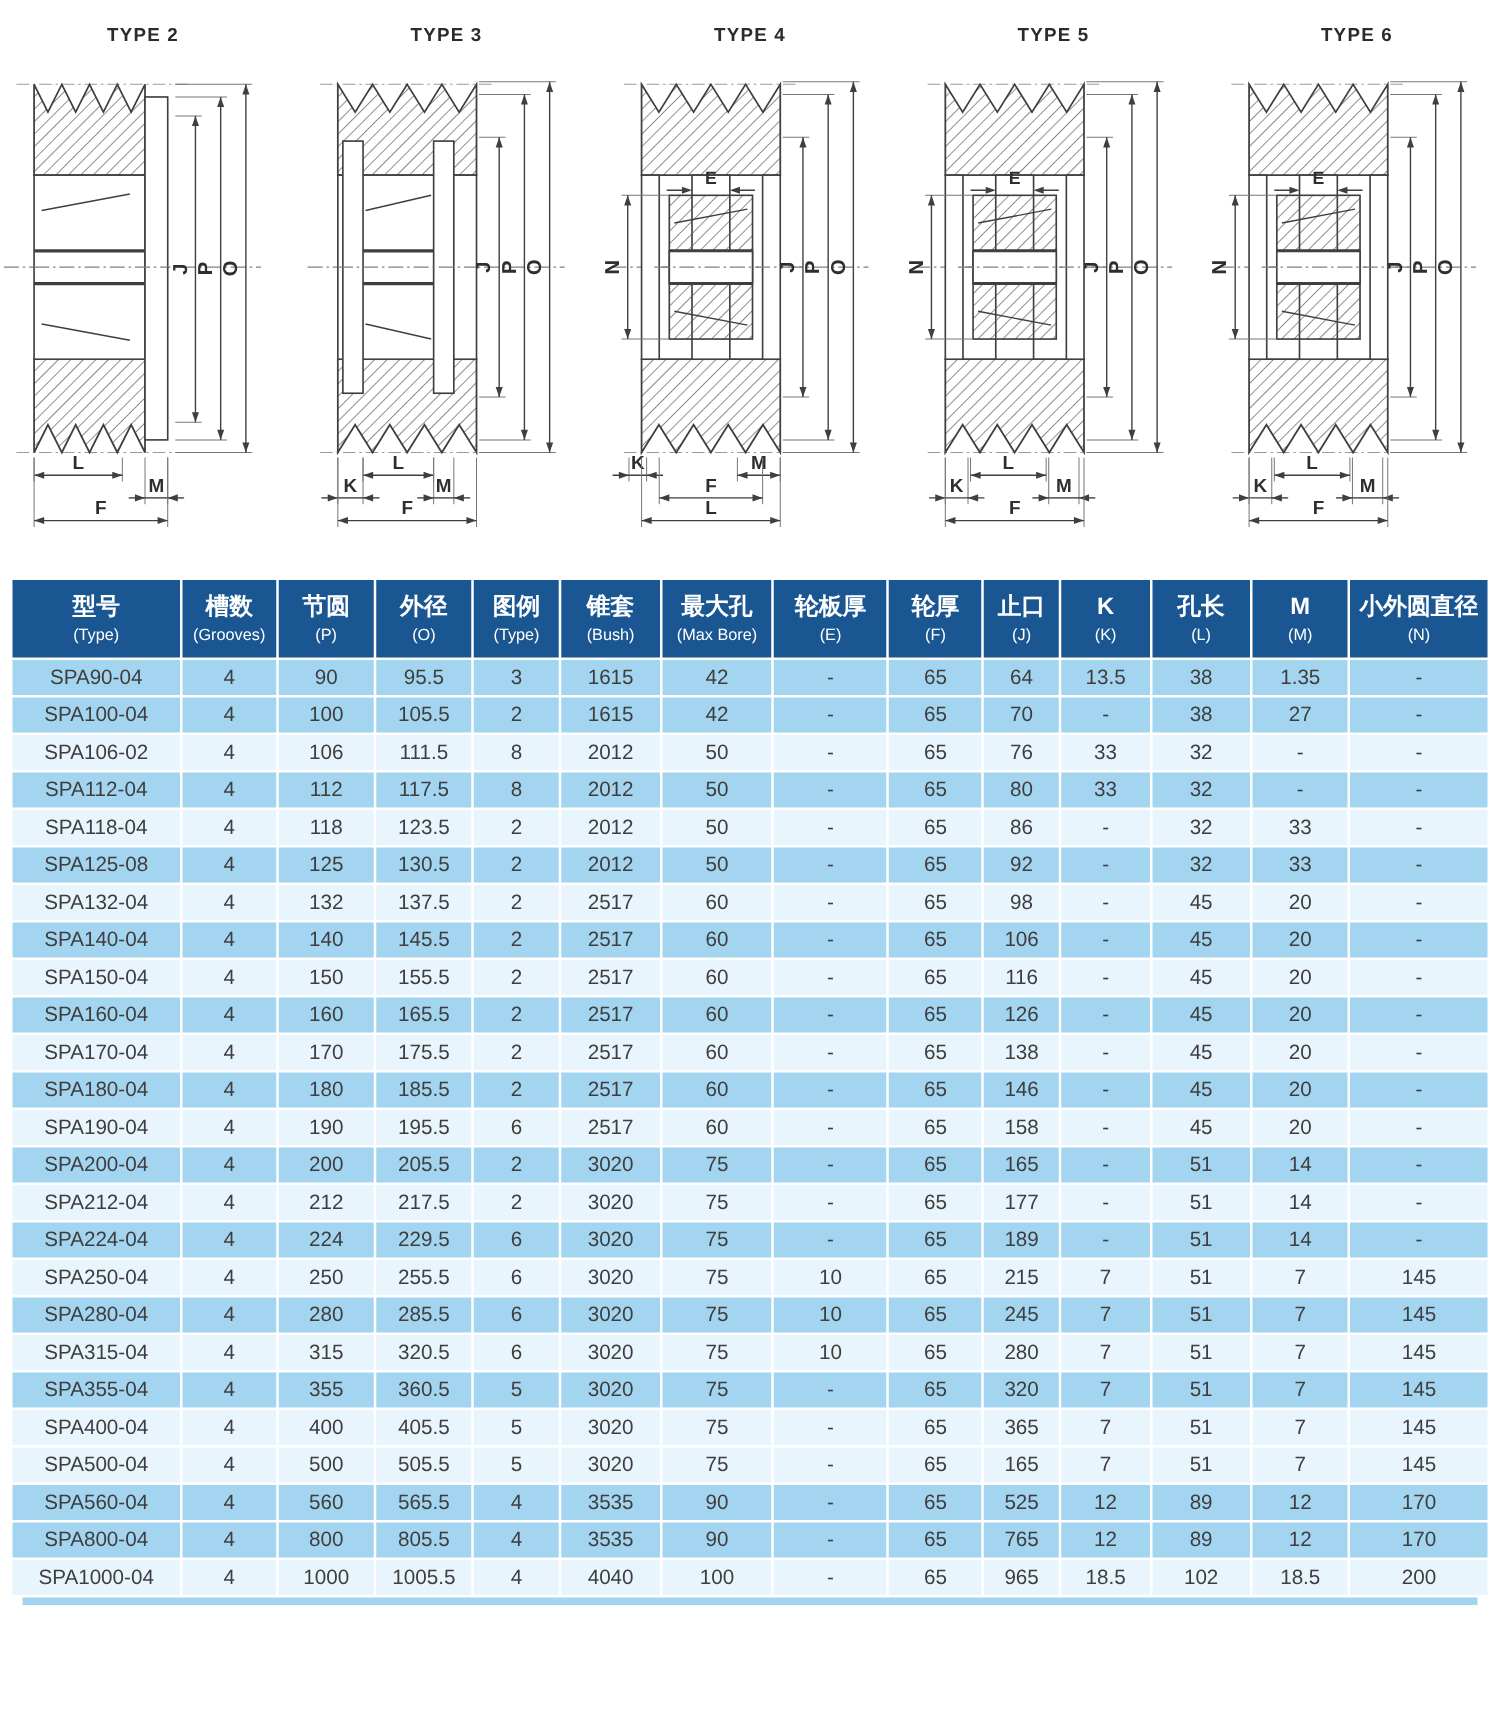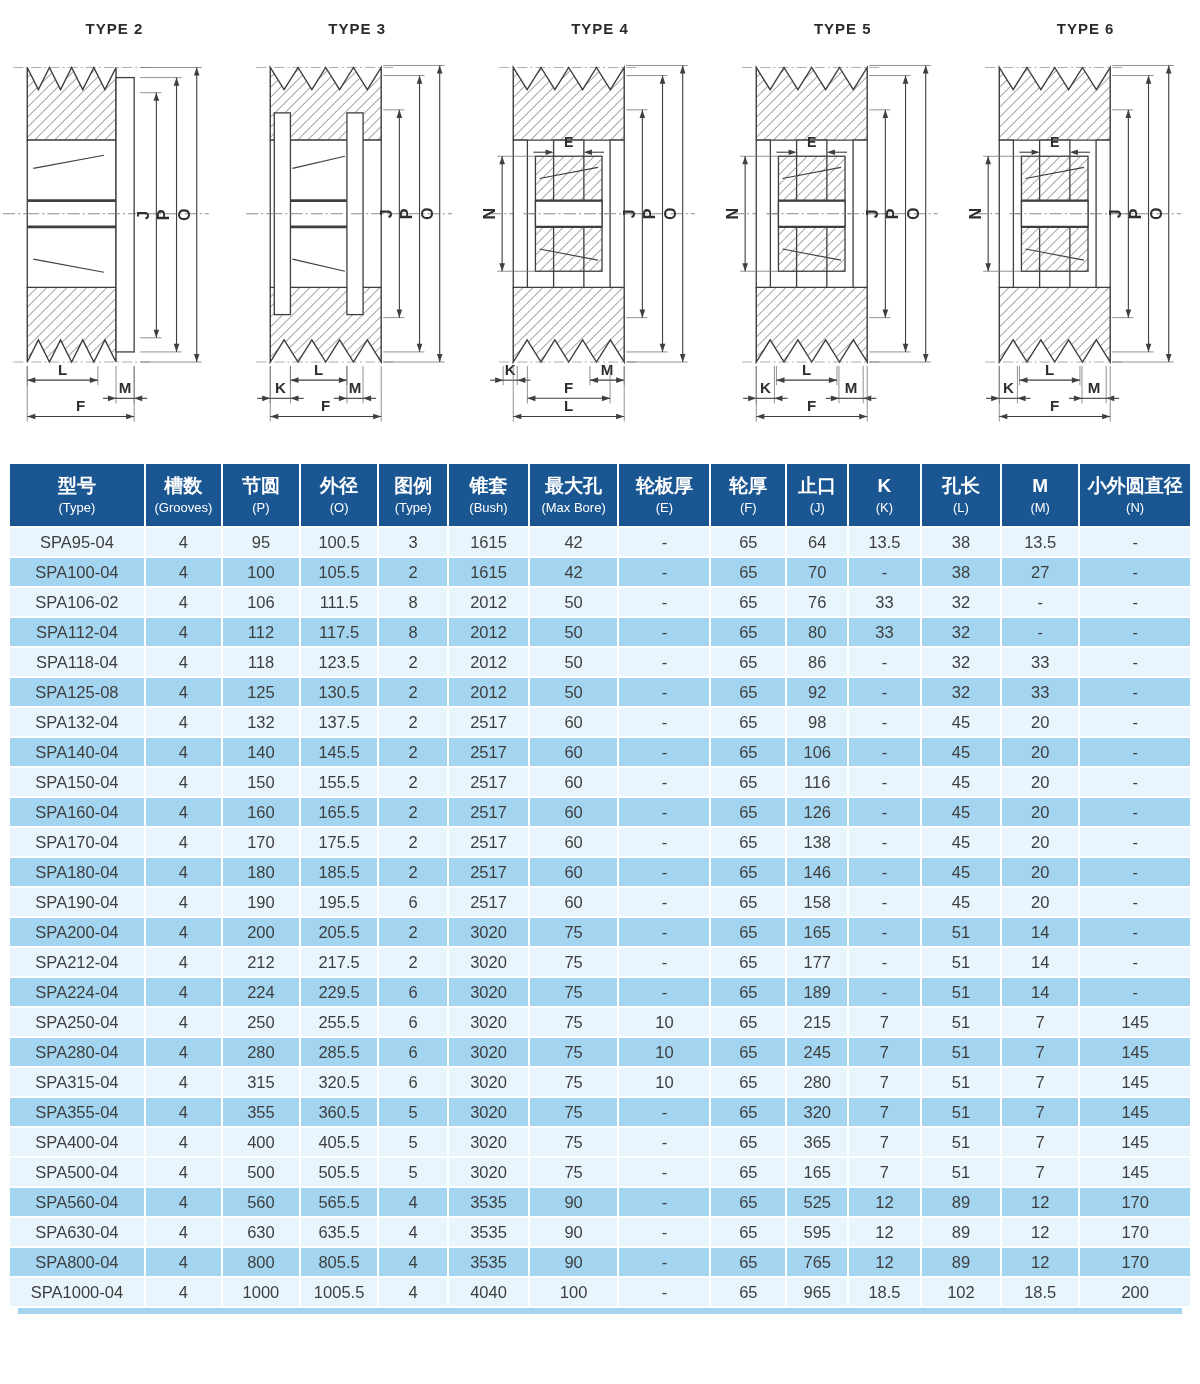--- a/index.html
+++ b/index.html
@@ -503,34 +503,34 @@
             <div class="h-zh">M</div>
             <div class="h-en">(M)</div>
           </th>
           <th>
             <div class="h-zh">小外圆直径</div>
             <div class="h-en">(N)</div>
           </th>
         </tr>
     </thead>
     <tbody>
-        <tr class="even">
-          <td>SPA95-04</td>
-          <td>4</td>
-          <td>95</td>
-          <td>100.5</td>
+        <tr class="odd">
+          <td>SPA90-04</td>
+          <td>4</td>
+          <td>90</td>
+          <td>95.5</td>
           <td>3</td>
           <td>1615</td>
           <td>42</td>
           <td>-</td>
           <td>65</td>
           <td>64</td>
           <td>13.5</td>
           <td>38</td>
-          <td>13.5</td>
+          <td>1.35</td>
           <td>-</td>
         </tr>
         <tr class="odd">
           <td>SPA100-04</td>
           <td>4</td>
           <td>100</td>
           <td>105.5</td>
           <td>2</td>
           <td>1615</td>
           <td>42</td>
@@ -871,36 +871,20 @@
           <td>3535</td>
           <td>90</td>
           <td>-</td>
           <td>65</td>
           <td>525</td>
           <td>12</td>
           <td>89</td>
           <td>12</td>
           <td>170</td>
         </tr>
-        <tr class="even">
-          <td>SPA630-04</td>
-          <td>4</td>
-          <td>630</td>
-          <td>635.5</td>
-          <td>4</td>
-          <td>3535</td>
-          <td>90</td>
-          <td>-</td>
-          <td>65</td>
-          <td>595</td>
-          <td>12</td>
-          <td>89</td>
-          <td>12</td>
-          <td>170</td>
-        </tr>
         <tr class="odd">
           <td>SPA800-04</td>
           <td>4</td>
           <td>800</td>
           <td>805.5</td>
           <td>4</td>
           <td>3535</td>
           <td>90</td>
           <td>-</td>
           <td>65</td>

